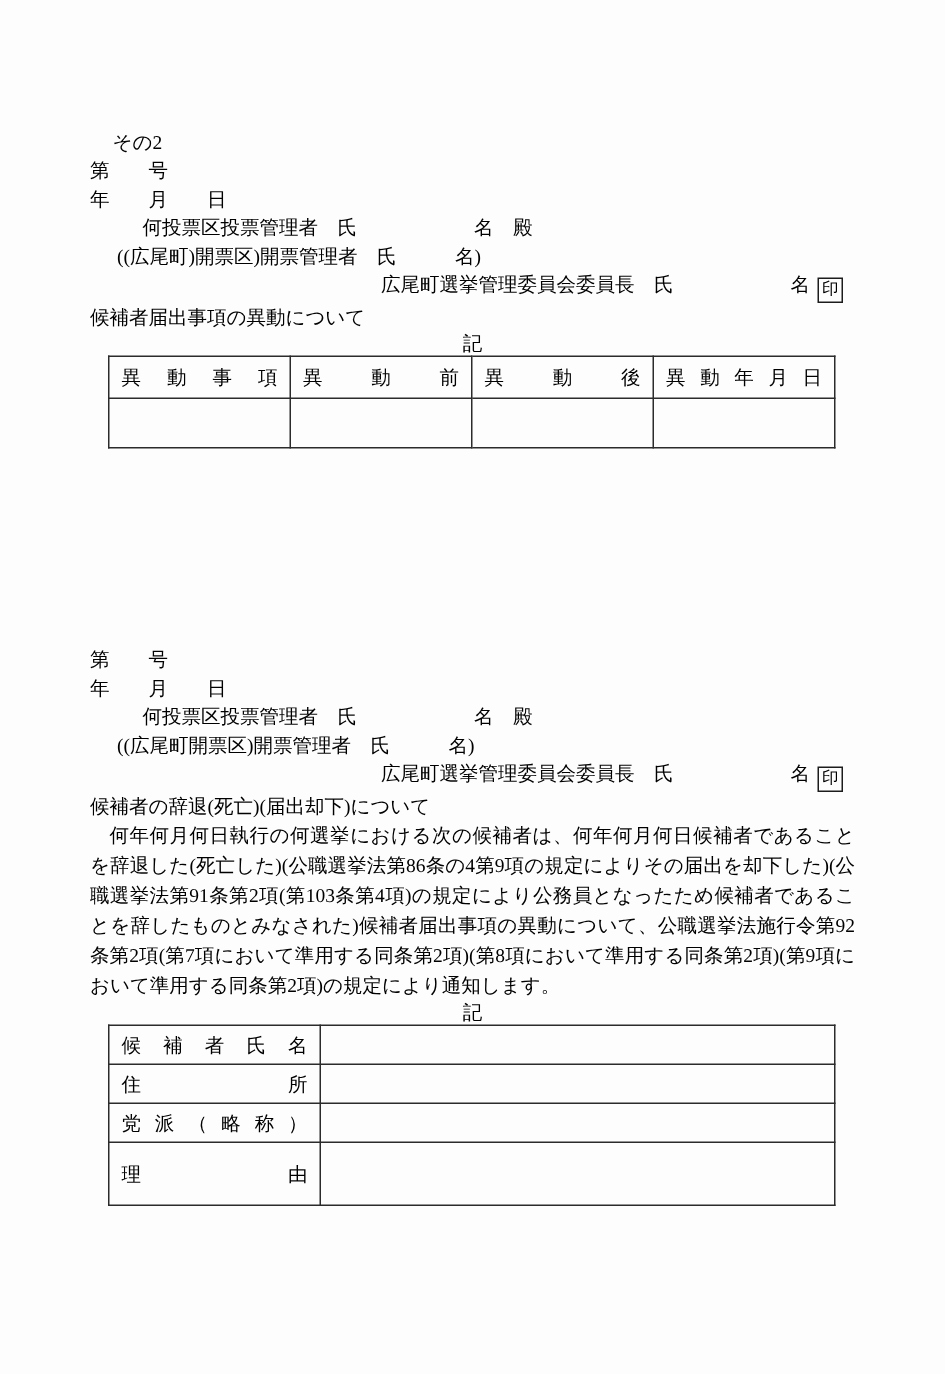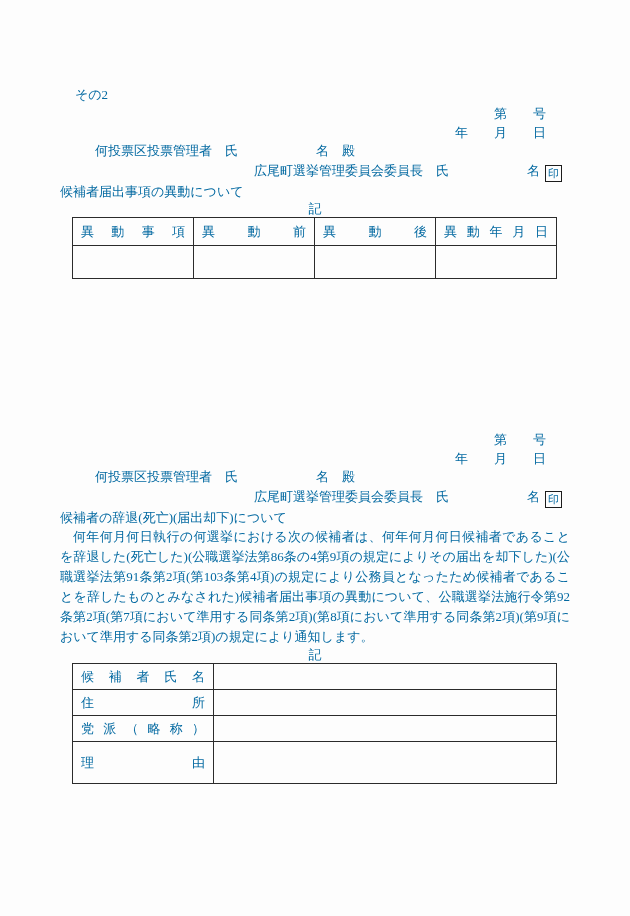--- a/index.html
+++ b/index.html
@@ -2,27 +2,27 @@
 <html><head>
 <meta charset="utf-8">
 <style>
   html,body{margin:0;padding:0;}
   .page{
     position:relative;
     width:630px;height:916px;
     background:#fdfdfd;
     font-family:"Liberation Serif","DejaVu Serif",serif;
     font-size:13px;
-    color:#0369a1;
+    color:#000000;
     overflow:hidden;
   }
   .form-section{position:absolute;left:60px;width:510px;}
   .part-label{margin-left:15px;line-height:19px;}
-  .right-line{text-align:right;padding-right:24px;line-height:19px;white-space:pre;}
-  .addr1{margin-left:35px;line-height:19px;white-space:pre;font-family:Liberation Mono, monospace;}
+  .right-line{padding-right:24px;line-height:19px;white-space:pre;}
+  .addr1{margin-left:35px;line-height:19px;white-space:pre;}
   .addr2{margin-left:18px;line-height:19px;white-space:pre;}
   .sender-line{text-align:right;padding-right:8px;line-height:19px;white-space:pre;}
   .stamp{
     display:inline-block;
     border:1px solid #1c1c1c;
     width:15px;height:15px;line-height:15px;
     text-align:center;font-size:11px;
     margin-left:5px;vertical-align:-2px;
     white-space:normal;
   }
@@ -52,20 +52,21 @@
 </head>
 <body>
 
 <div class="page">
 
   <section class="form-section" style="top:85px;">
     <div class="part-label">その2</div>
     <div class="right-line">第　　号</div>
     <div class="right-line">年　　月　　日</div>
     <div class="addr1">何投票区投票管理者　氏　　　　　　名　殿</div>
+    <div class="addr2">((広尾町)開票区)開票管理者　氏　　　名)</div>
     <div class="sender-line"><span>広尾町選挙管理委員会委員長　氏　　　　　　名</span><span class="stamp">印</span></div>
     <div class="doc-title">候補者届出事項の異動について</div>
     <div class="record-label">記</div>
     <table class="grid-table cols4">
       <tbody>
           <tr>
         <th>
               <div class="spread">
                 <span>異</span>
                 <span>動</span>
@@ -104,20 +105,21 @@
         <td></td>
       </tr>
     </tbody>
       </table>
   </section>
 
   <section class="form-section" style="top:430px;">
     <div class="right-line">第　　号</div>
     <div class="right-line">年　　月　　日</div>
     <div class="addr1">何投票区投票管理者　氏　　　　　　名　殿</div>
+    <div class="addr2">((広尾町開票区)開票管理者　氏　　　名)</div>
     <div class="sender-line"><span>広尾町選挙管理委員会委員長　氏　　　　　　名</span><span class="stamp">印</span></div>
     <div class="doc-title">候補者の辞退(死亡)(届出却下)について</div>
     <p class="body-text">何年何月何日執行の何選挙における次の候補者は、何年何月何日候補者であることを辞退した(死亡した)(公職選挙法第86条の4第9項の規定によりその届出を却下した)(公職選挙法第91条第2項(第103条第4項)の規定により公務員となったため候補者であることを辞したものとみなされた)候補者届出事項の異動について、公職選挙法施行令第92条第2項(第7項において準用する同条第2項)(第8項において準用する同条第2項)(第9項において準用する同条第2項)の規定により通知します。</p>
     <div class="record-label">記</div>
     <table class="grid-table t2">
       <tbody>
           <tr>
         <th>
               <div class="spread">
                 <span>候</span>

